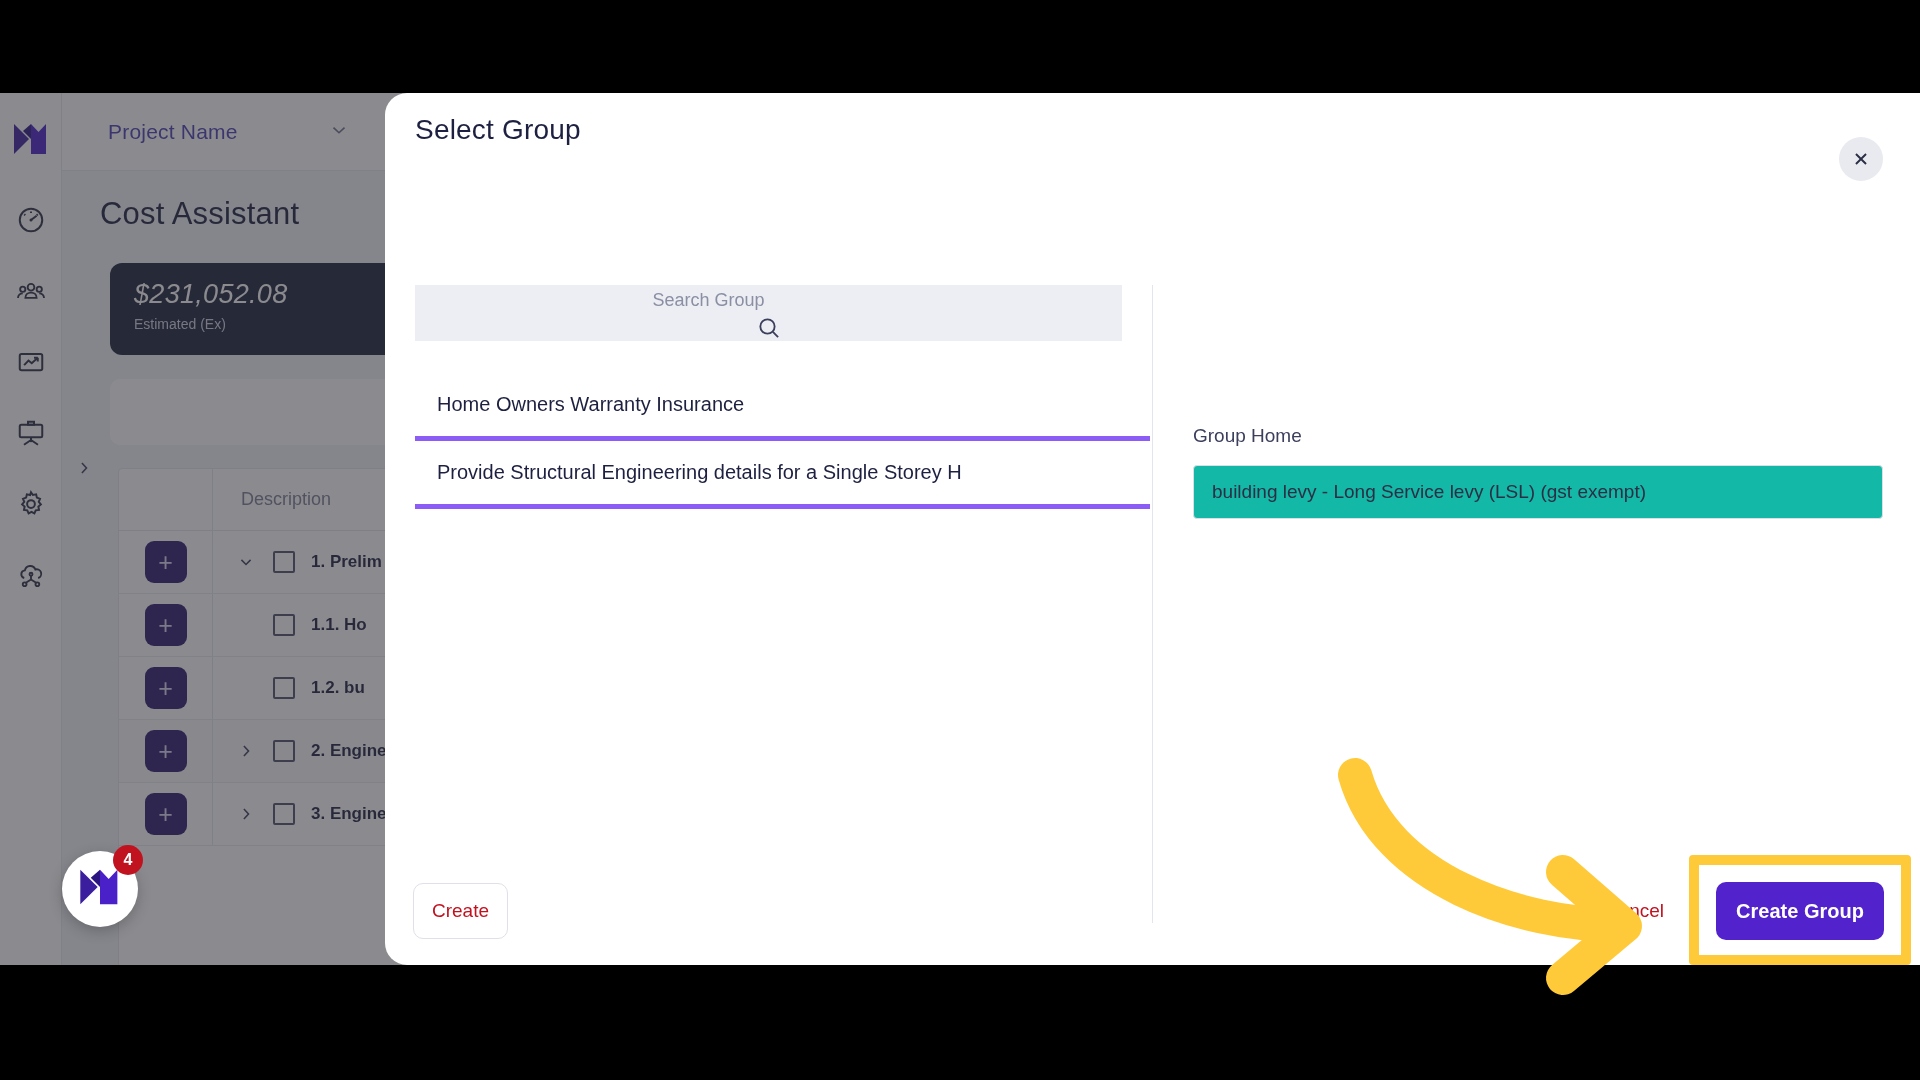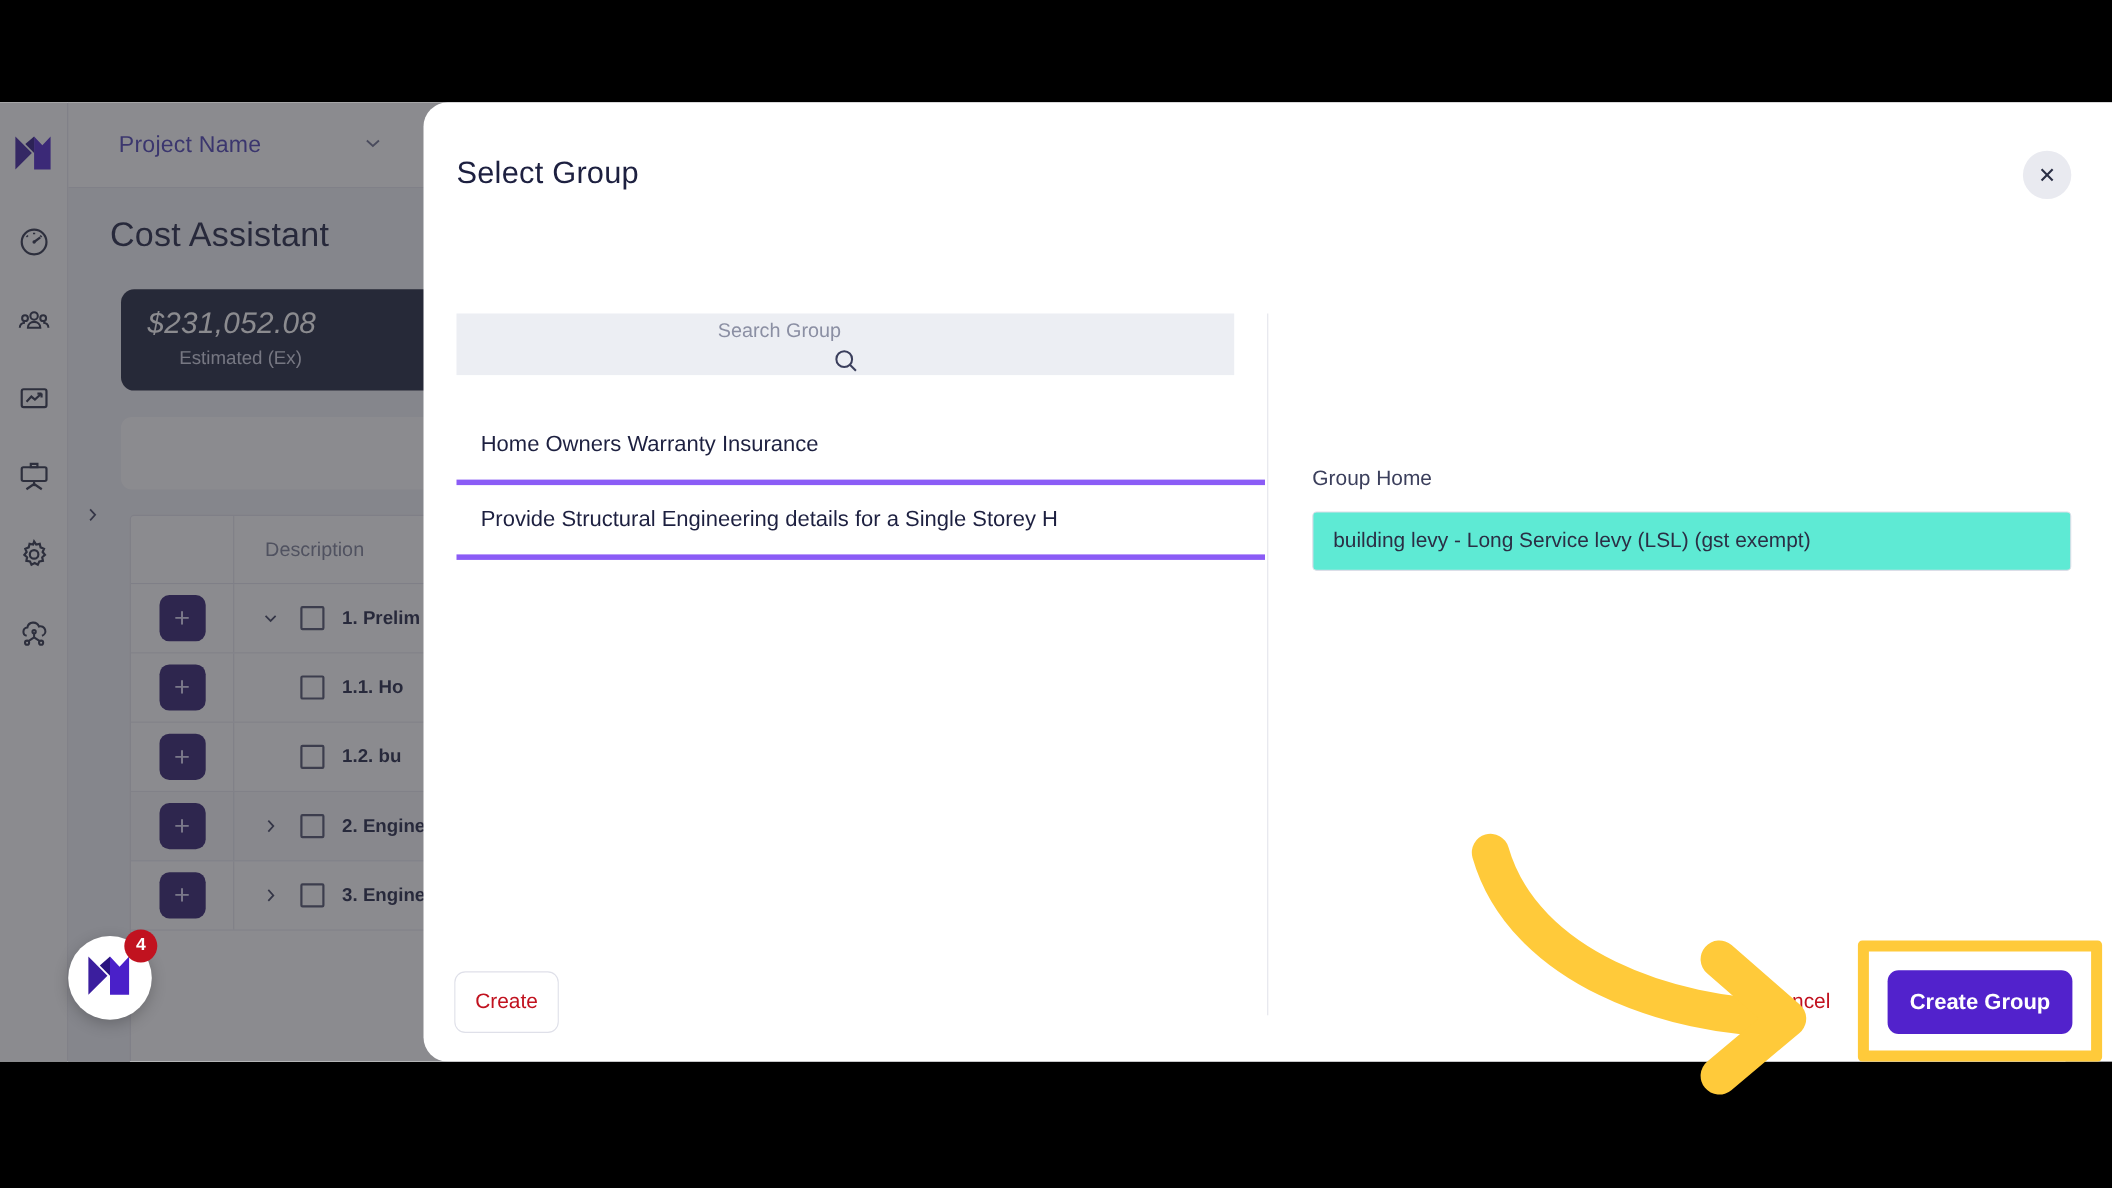--- a/index.html
+++ b/index.html
@@ -88,21 +88,21 @@
 
   
   #sumcard {
     position: absolute; left: 48px; top: 92px;
     width: 470px; height: 92px;
     background: #1b2039;
     border-radius: 12px;
     padding: 16px 24px;
   }
   #sumcard .amount { font-size: 27px; color: #ffffff; letter-spacing: .3px; font-style: italic; }
-  #sumcard .sub { font-size: 17px; color: #cfd2e2; margin-top: 6px; margin-left: 29px; }
+  #sumcard .sub { font-size: 14px; color: #cfd2e2; margin-top: 6px; }
 
   
   #collapse-caret {
     position: absolute; left: 10px; top: 287px;
     width: 24px; height: 24px;
     display:flex; align-items:center; justify-content:center;
     color: #3b3f5c;
     z-index: 6;
   }
 
@@ -181,21 +181,21 @@
   #modal {
     position: absolute;
     left: 385px; top: 0px;
     width: 1535px; height: 872px;
     background: #ffffff;
     border-top-left-radius: 22px;
     border-bottom-left-radius: 22px;
     z-index: 50;
   }
   #modal-title {
-    position: absolute; left: 30px; top: 48px;
+    position: absolute; left: 30px; top: 21px;
     font-size: 28px; color: #1d2040; letter-spacing: .2px;
   }
   #modal-close {
     position: absolute; right: 37px; top: 44px;
     width: 44px; height: 44px; border-radius: 50%;
     background: #e9eaf0; border: none; cursor: pointer;
     display: flex; align-items: center; justify-content: center;
     color: #2b2f45;
   }
 
@@ -239,21 +239,21 @@
   }
   #gn-label {
     position: absolute; left: 0; top: 140px;
     font-size: 19px; color: #3b3f5c;
   }
   #gn-field {
     position: absolute; left: 0; top: 180px;
     width: 690px; height: 54px;
     border: 1px solid #dcdee8; border-radius: 4px;
     display: flex; align-items: center; padding: 0 18px;
-    background: #5eead4;
+    background: #14b8a6;
   }
   #gn-input {
     width: 100%; border: none; outline: none; background: transparent;
     font-family: "Liberation Sans", sans-serif;
     font-size: 19px; color: #2b2f45;
   }
 
   
   #modal-footer {
     position: absolute; left: 0; bottom: 0;

